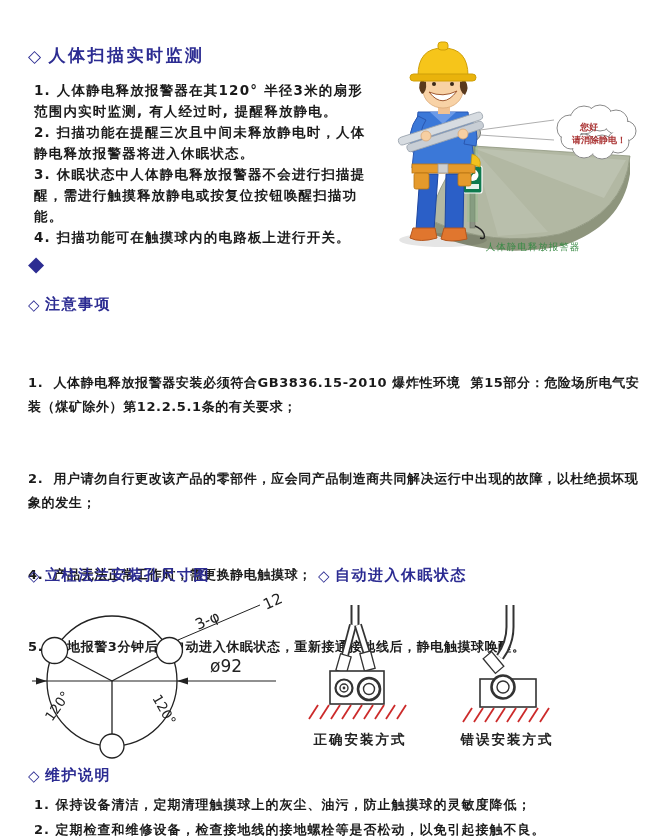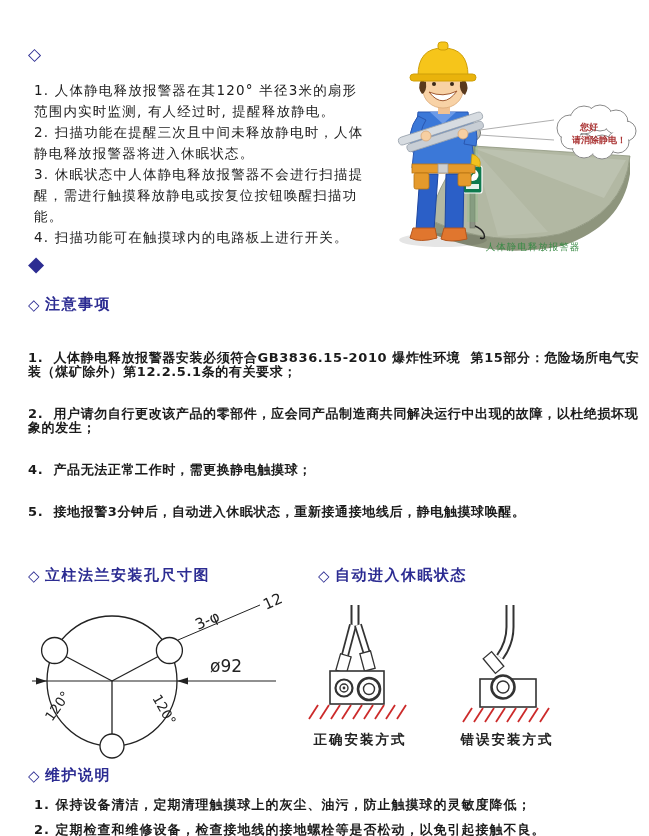--- a/index.html
+++ b/index.html
@@ -11,38 +11,39 @@
   }
   .abs { position:absolute; }
 
   
   .h-main { font-size:21px; font-weight:bold; color:#2c2c92; letter-spacing:2px; display:flex; align-items:center; gap:6px; }
   .h-sub  { font-size:15px; font-weight:bold; color:#2c2c92; letter-spacing:1.5px; display:flex; align-items:center; gap:4px; }
   .h-sec1 { font-size:17px; font-weight:bold; color:#2c2c92; letter-spacing:2.5px; display:flex; align-items:center; gap:5px; }
   .diamond { font-weight:normal; }
 
   
-  .scan-text { width:336px; font-size:13.5px; line-height:21px; letter-spacing:1.2px; font-weight:400; color:#1b1b1b; }
+  .scan-text { width:336px; font-size:13.5px; line-height:21px; letter-spacing:1.2px; font-weight:700; color:#1b1b1b; }
   .scan-text p { margin:0; }
-  .notes-text { width:614px; font-size:13px; line-height:14px; letter-spacing:0.6px; font-weight:600; color:#1b1b1b; white-space:pre-wrap; }
+  .notes-text { width:614px; font-size:13px; line-height:24px; letter-spacing:0.6px; font-weight:600; color:#1b1b1b; white-space:pre-wrap; }
   .notes-text p { margin:0; }
   .maint-text { width:610px; font-size:13px; line-height:25px; letter-spacing:1px; font-weight:600; color:#1b1b1b; }
   .maint-text p { margin:0; }
 
   svg text { font-family:"DejaVu Sans","Liberation Sans",sans-serif; }
   .cad-label { fill:#222; }
   .ground-caption { fill:#222; font-size:13.5px; font-weight:600; letter-spacing:2px; }
 </style>
 </head>
 <body>
 
 <div class="page">
 
   <div class="abs h-sec1" style="left:28px; top:44px;">
     <span class="diamond">◇</span>
+    <span>人体扫描实时监测</span>
   </div>
 
   <div class="abs scan-text" style="left:34px; top:80px;">
     <p>1. 人体静电释放报警器在其120° 半径3米的扇形范围内实时监测, 有人经过时, 提醒释放静电。</p>
     <p>2. 扫描功能在提醒三次且中间未释放静电时，人体静电释放报警器将进入休眠状态。</p>
     <p>3. 休眠状态中人体静电释放报警器不会进行扫描提醒，需进行触摸释放静电或按复位按钮唤醒扫描功能。</p>
     <p>4. 扫描功能可在触摸球内的电路板上进行开关。</p>
   </div>
 
   <svg class="abs" style="left:368px; top:28px;" width="278" height="238" viewBox="0 0 278 238">

